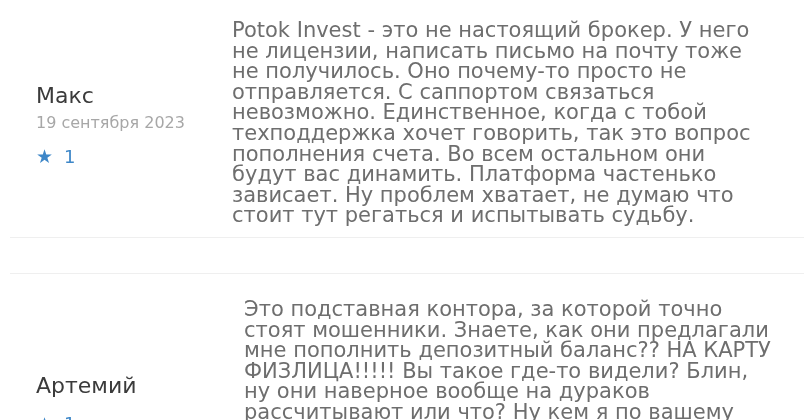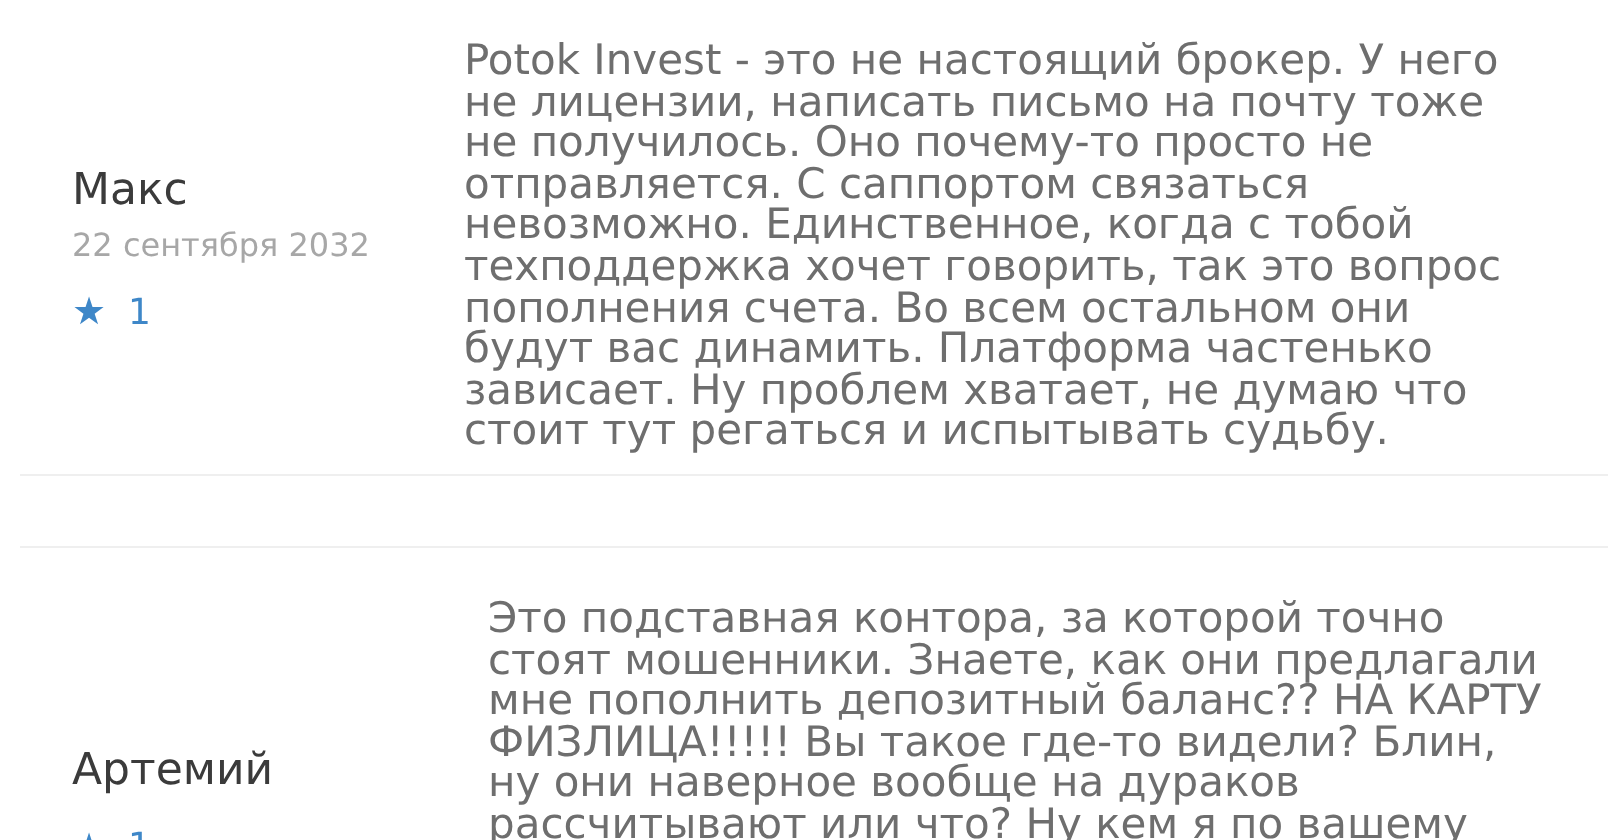--- a/index.html
+++ b/index.html
@@ -52,21 +52,21 @@
   .divider-second { margin-top: 35px; }
 </style>
 </head>
 <body>
 
 <div class="reviews-list">
 
   <div class="review-item">
     <div class="review-meta">
       <div class="author-name">Макс</div>
-      <div class="review-date">22 сентября 2032</div>
+      <div class="review-date">19 сентября 2023</div>
       <div class="review-rating">
         <span class="star-glyph">★</span>
         <span class="rating-value">1</span>
       </div>
     </div>
     <div class="review-text">Potok Invest - это не настоящий брокер. У него не лицензии, написать письмо на почту тоже не получилось. Оно почему-то просто не отправляется. С саппортом связаться невозможно. Единственное, когда с тобой техподдержка хочет говорить, так это вопрос пополнения счета. Во всем остальном они будут вас динамить. Платформа частенько зависает. Ну проблем хватает, не думаю что стоит тут регаться и испытывать судьбу.</div>
   </div>
 
   <div class="divider divider-first"></div>
   <div class="divider divider-second"></div>

